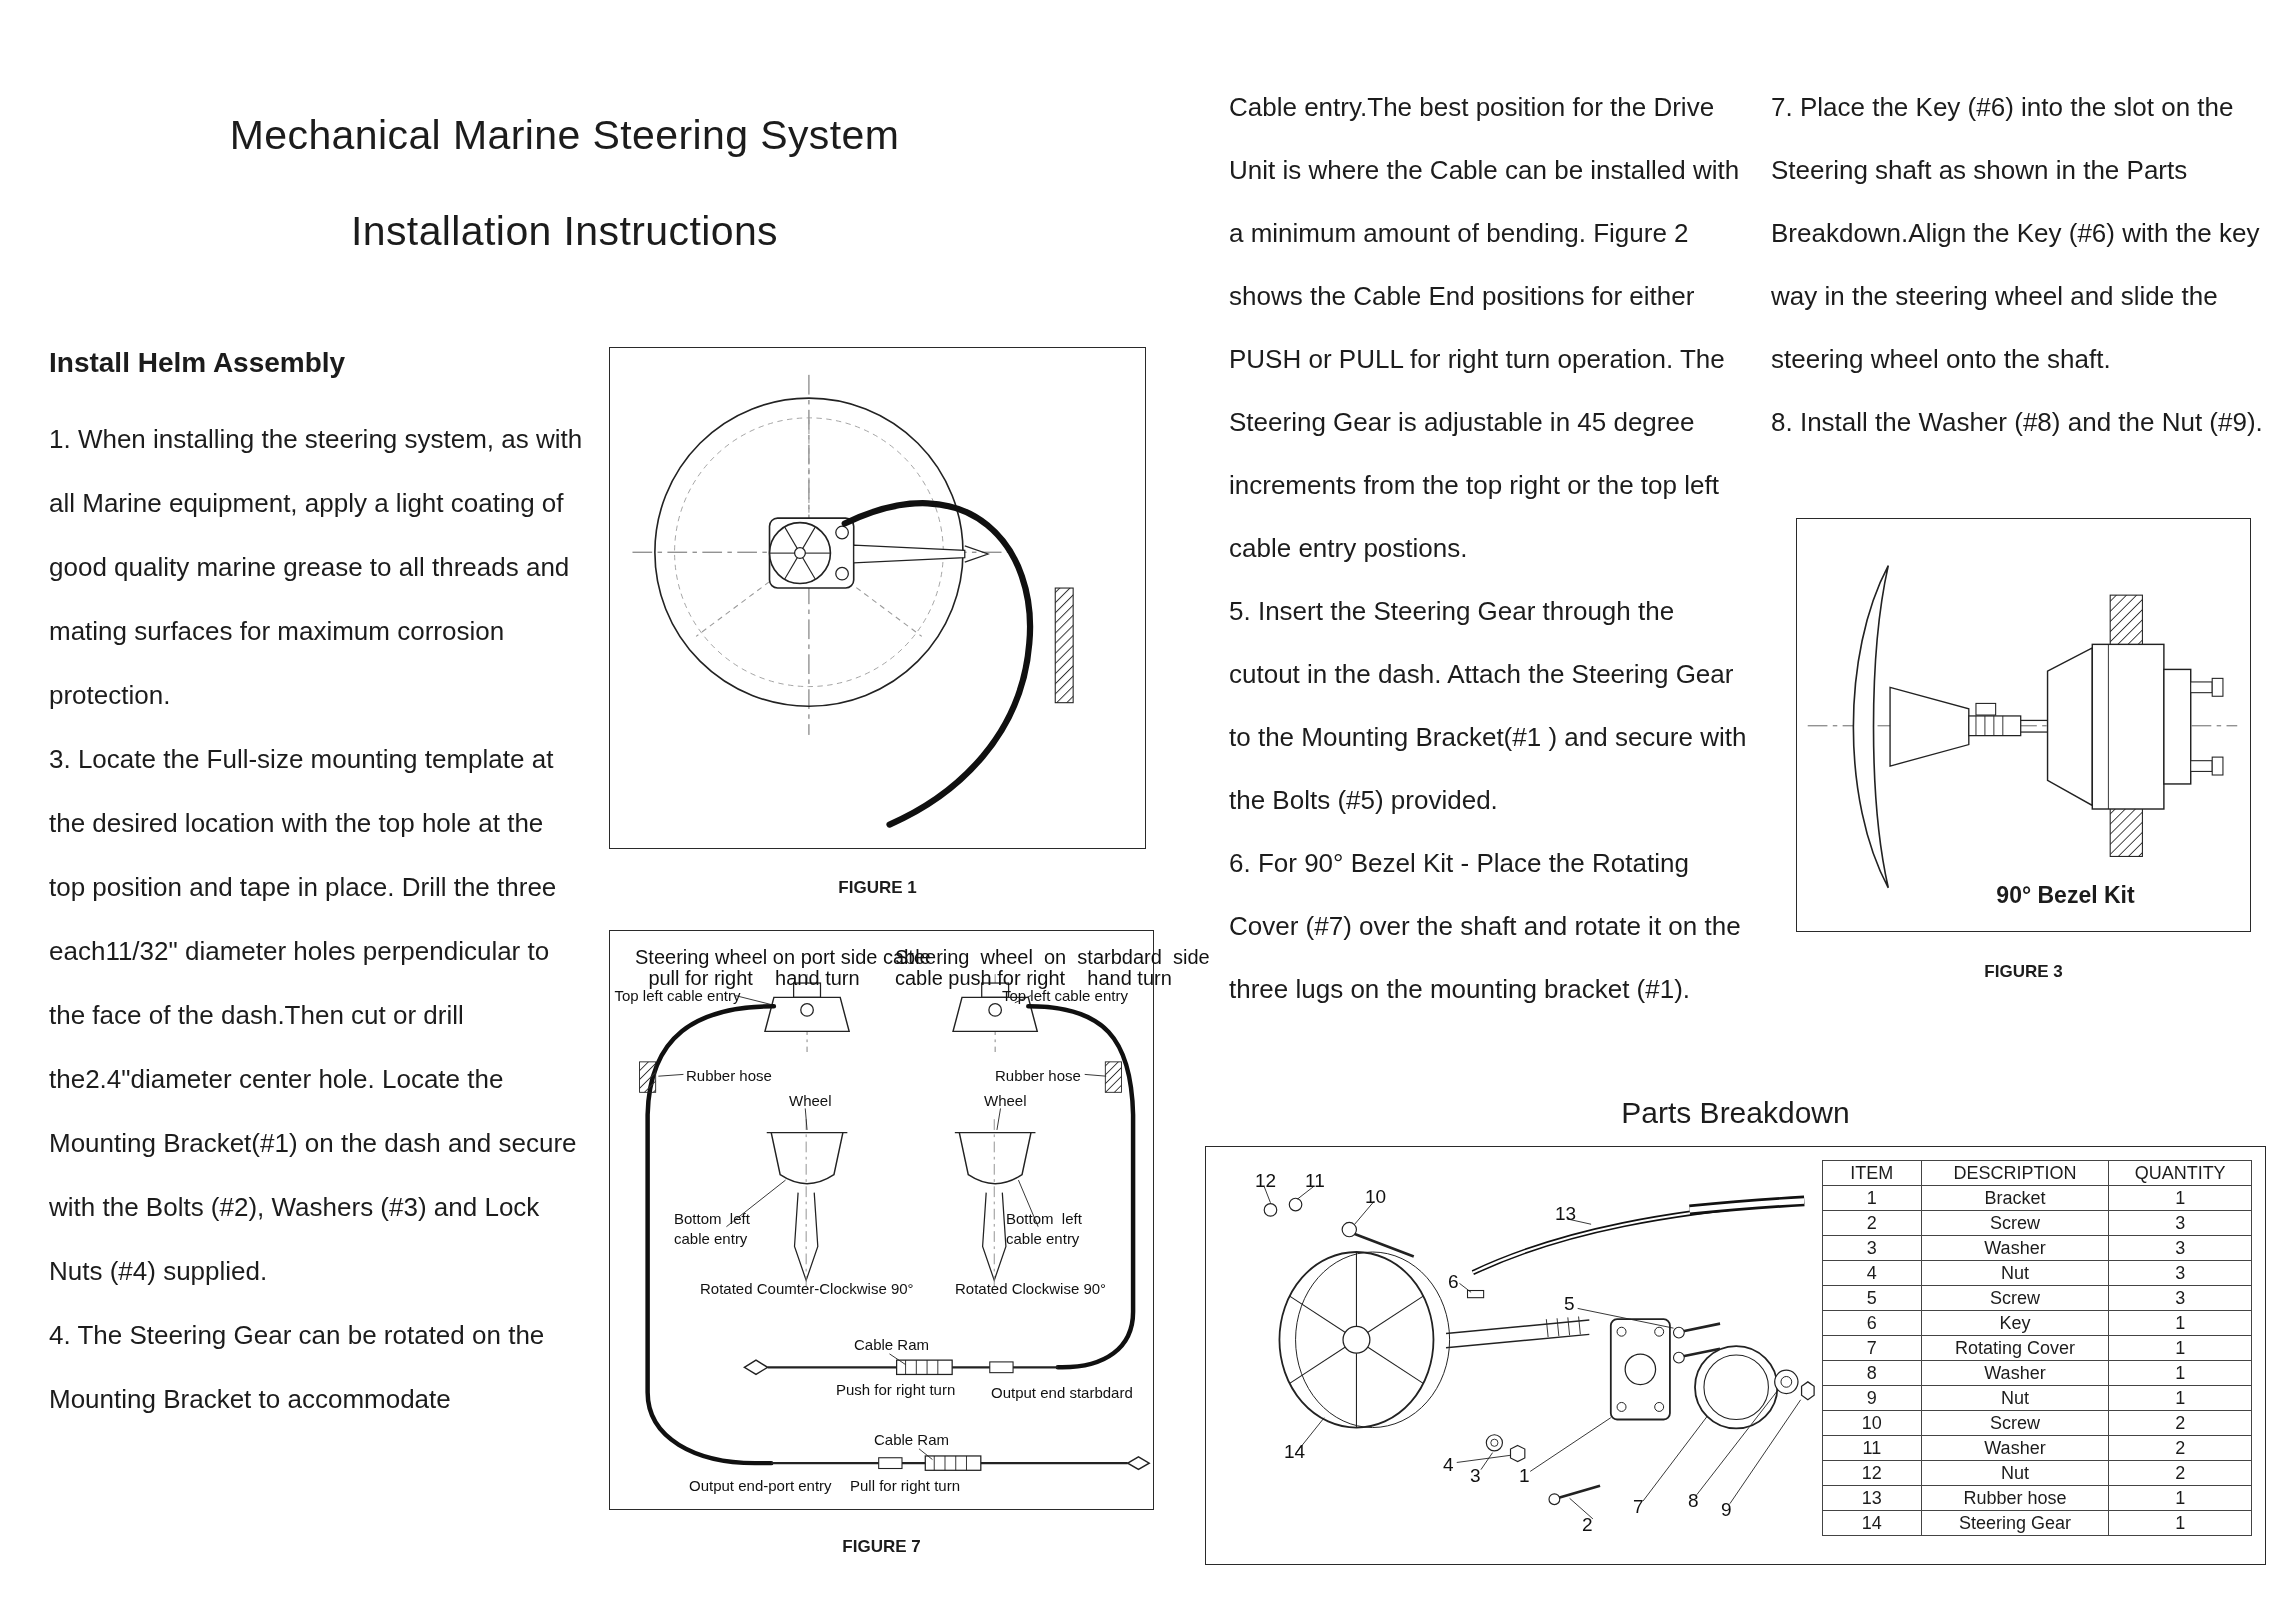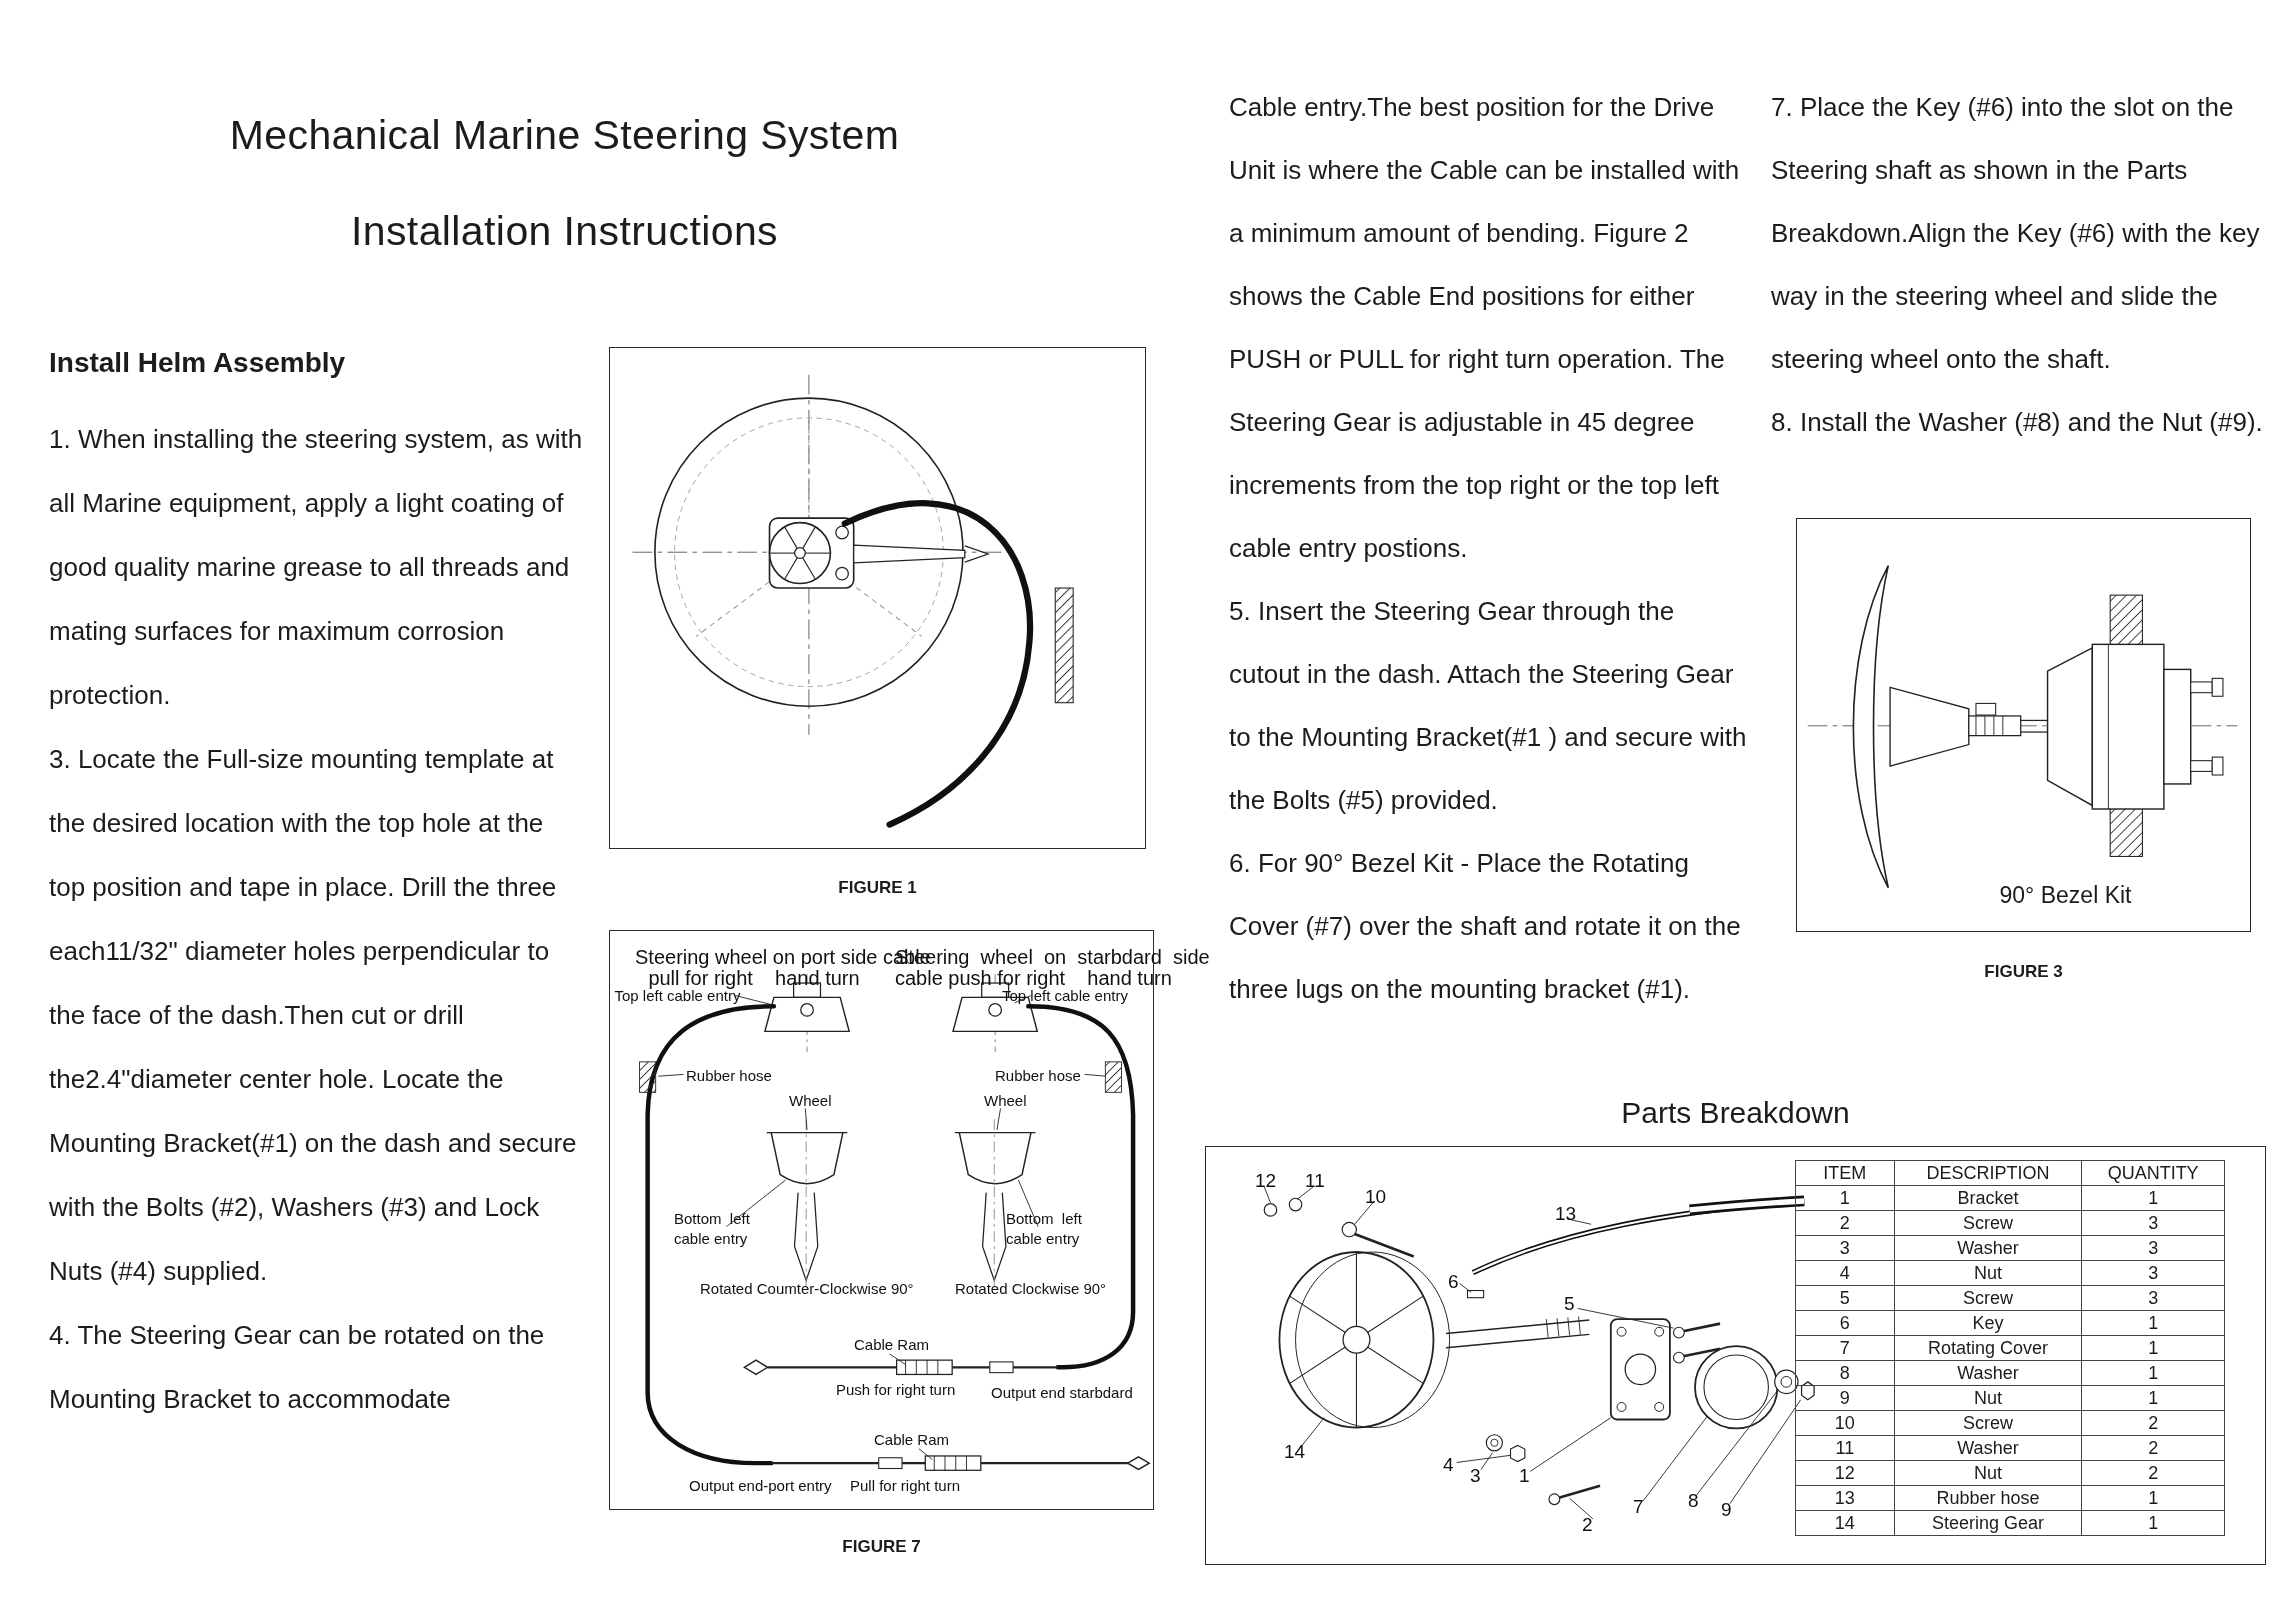--- a/index.html
+++ b/index.html
@@ -161,21 +161,21 @@
   <p>Cable entry.The best position for the Drive Unit is where the Cable can be installed with a minimum amount of bending. Figure 2 shows the Cable End positions for either PUSH or PULL for right turn operation. The Steering Gear is adjustable in 45 degree increments from the top right or the top left cable entry postions.</p>
   <p>5. Insert the Steering Gear through the cutout in the dash. Attach the Steering Gear to the Mounting Bracket(#1 ) and secure with the Bolts (#5) provided.</p>
   <p>6. For 90°  Bezel Kit - Place the Rotating Cover (#7) over the shaft and rotate it on the three lugs on the mounting bracket (#1).</p>
 </div>
 
 <div class="abs body-col rc" style="left:1771px; top:76px; width:524px;">
   <p>7. Place the Key (#6) into the slot on the Steering shaft as shown in the Parts Breakdown.Align the Key (#6) with the key way in the steering wheel and slide the steering wheel onto the shaft.</p>
   <p>8. Install the Washer (#8) and the Nut (#9).</p>
 </div>
 
-<div class="abs figbox" style="left:1796px; top:518px; width:455px; height:414px;">
+<div class="abs figbox" style="left:1796px; top:518px; width:455px; height:414px;font-weight:bold;">
   <svg class="abs" style="left:0; top:0;" viewBox="0 0 504 458" width="451" height="410">
     <defs>
       <pattern id="h3" width="8" height="8" patternTransform="rotate(45)" patternUnits="userSpaceOnUse">
         <line x1="0" y1="0" x2="0" y2="8" stroke="#333" stroke-width="2"></line>
       </pattern>
     </defs>
     <line x1="12" y1="231" x2="492" y2="231" stroke="#555" stroke-width="1" stroke-dasharray="22 6 5 6"></line>
 
     <path d="M 102,52 C 50,150 50,315 102,412 C 80,315 80,150 102,52 Z" fill="#fff" stroke="#222" stroke-width="1.8"></path>
 
@@ -288,21 +288,21 @@
   <span class="abs callout" style="left:358px; top:146px;">5</span>
   <span class="abs callout" style="left:78px;  top:294px;">14</span>
   <span class="abs callout" style="left:237px; top:307px;">4</span>
   <span class="abs callout" style="left:264px; top:318px;">3</span>
   <span class="abs callout" style="left:313px; top:318px;">1</span>
   <span class="abs callout" style="left:376px; top:367px;">2</span>
   <span class="abs callout" style="left:427px; top:349px;">7</span>
   <span class="abs callout" style="left:482px; top:343px;">8</span>
   <span class="abs callout" style="left:515px; top:352px;">9</span>
 
-  <table class="parts abs" style="left:589px; top:13.4px;">
+  <table class="parts abs" style="left:616px; top:13.4px;">
     <thead>
       <tr>
         <th style="width:99px;">ITEM</th>
         <th style="width:188px;">DESCRIPTION</th>
         <th style="width:143px;">QUANTITY</th>
       </tr>
     </thead>
     <tbody>
       <tr>
           <td>1</td>

